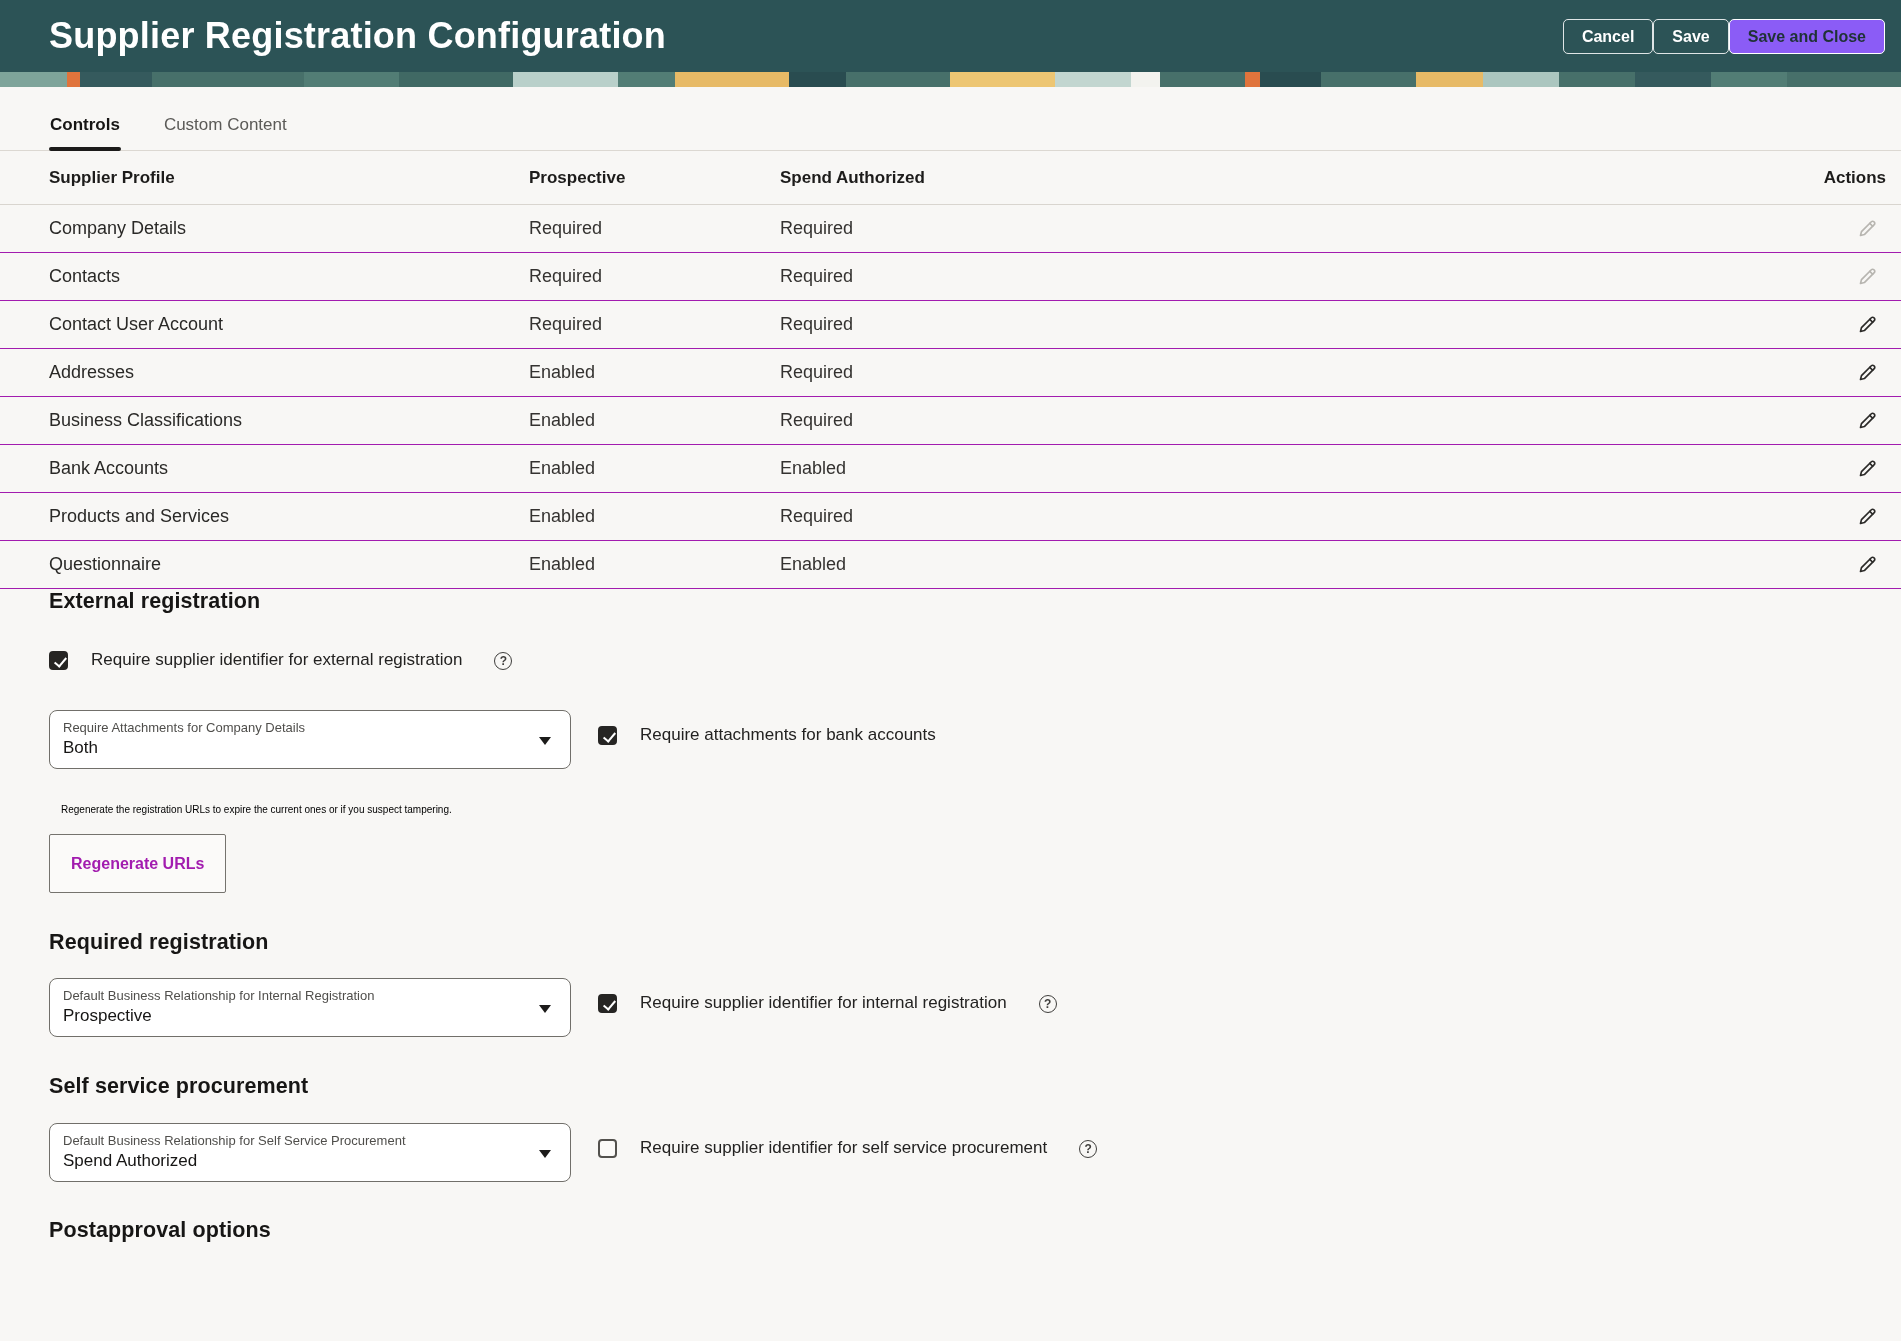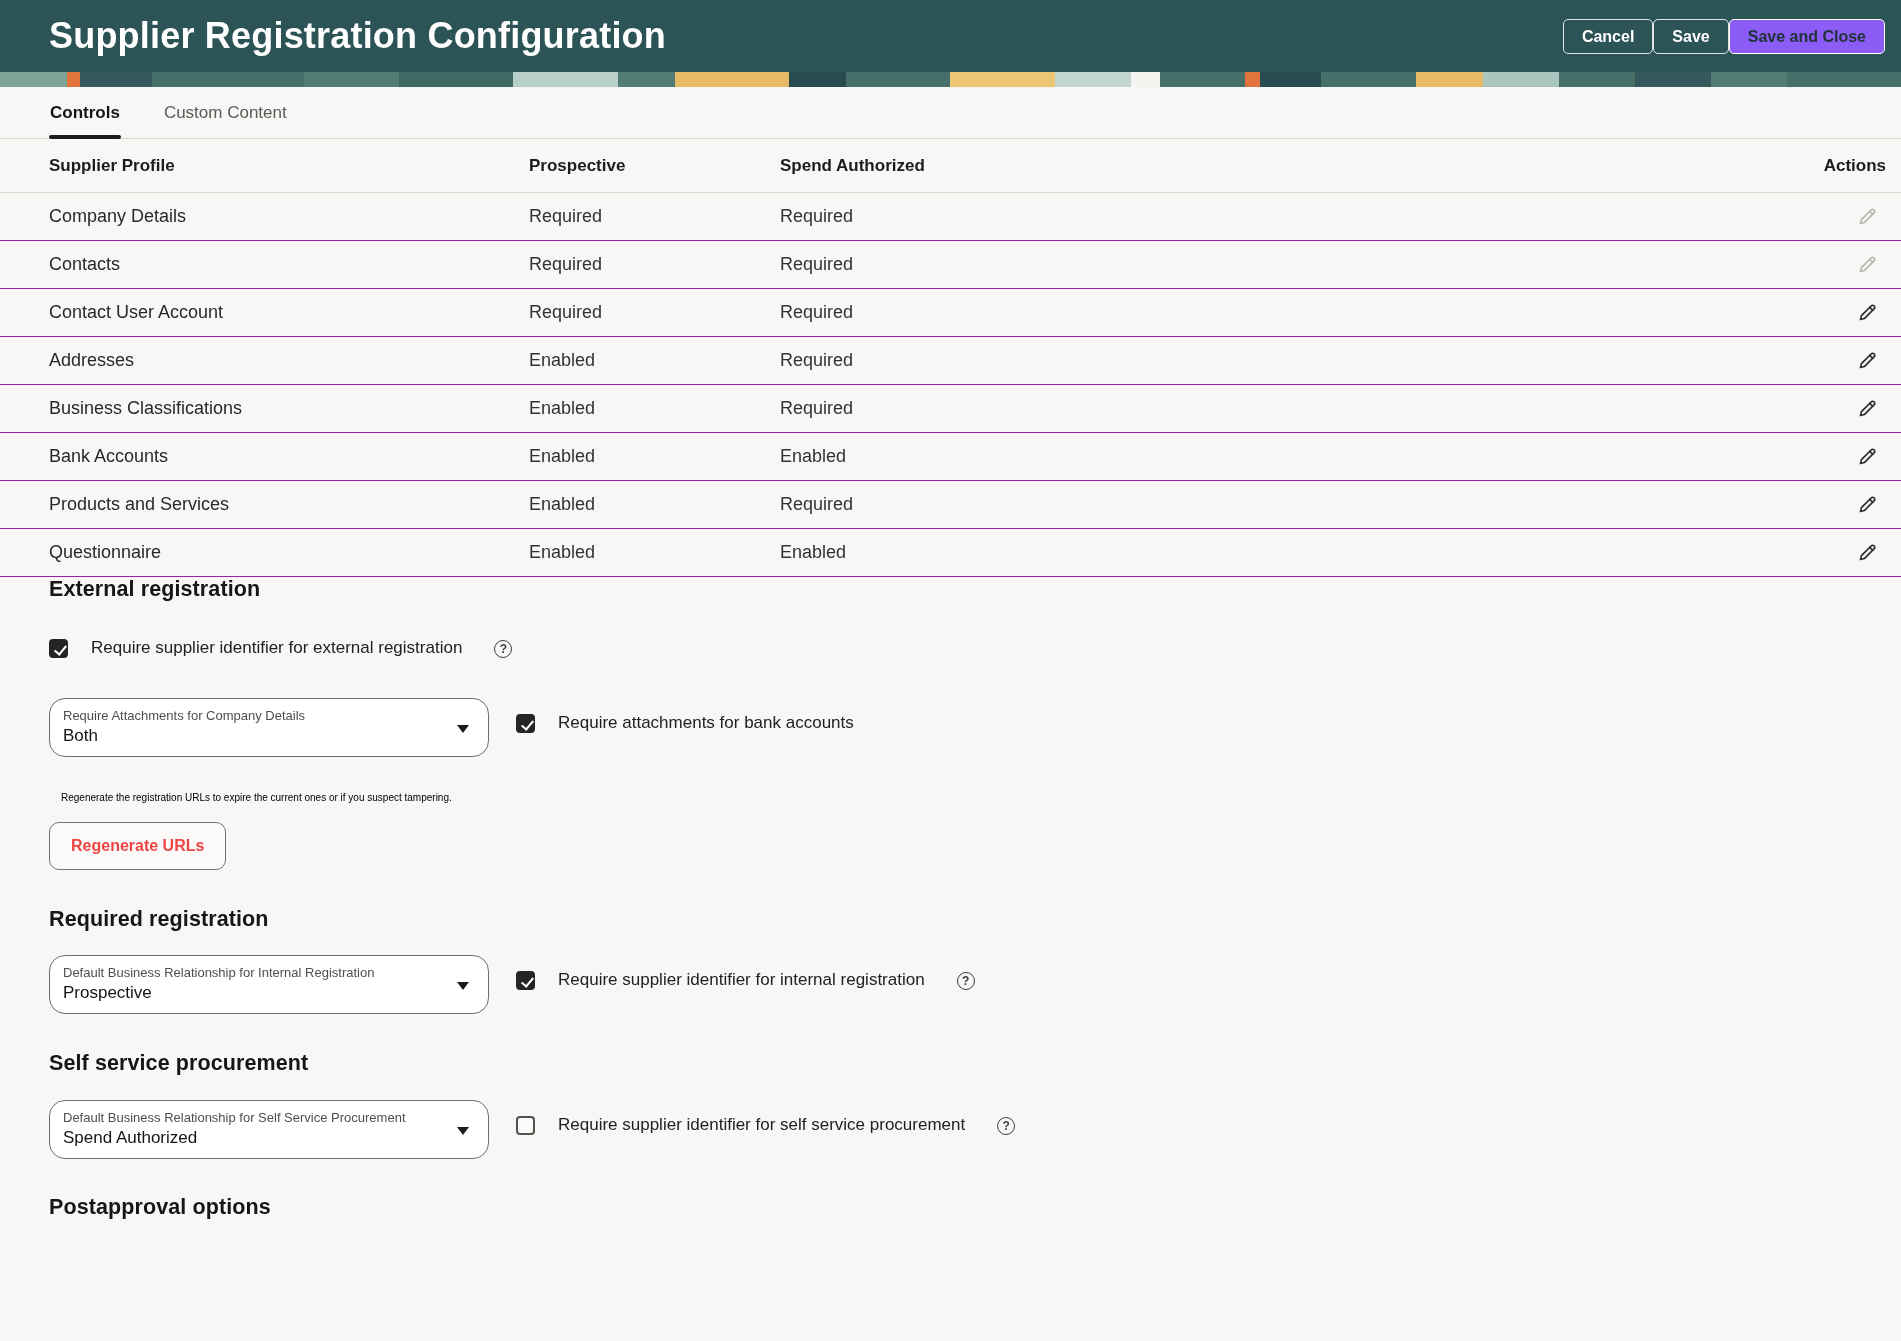--- a/index.html
+++ b/index.html
@@ -32,21 +32,21 @@
       #47706a 44.5%,#47706a 50%,#edc673 50%,#edc673 55.5%,
       #c2d6d0 55.5%,#c2d6d0 59.5%,#f3f3ef 59.5%,#f3f3ef 61%,
       #47706a 61%,#47706a 65.5%,#e0743c 65.5%,#e0743c 66.3%,
       #294c50 66.3%,#294c50 69.5%,#47706a 69.5%,#47706a 74.5%,
       #e7ba66 74.5%,#e7ba66 78%,#abc6bf 78%,#abc6bf 82%,
       #47706a 82%,#47706a 86%,#355a5d 86%,#355a5d 90%,
       #527d75 90%,#527d75 94%,#47706a 94%,#47706a 100%);
   }
   
   .tab-bar{
-    display:flex;gap:42px;padding:0 49px;height:52px;
+    display:flex;gap:42px;padding:0 49px;height:64px;
     align-items:flex-end;border-bottom:1px solid #dcd8d2;box-sizing:border-box;
   }
   .tab{font-size:17px;color:#5b5a57;padding:0 1px 15px;cursor:pointer;position:relative}
   .tab.active{color:#161514;font-weight:700}
   .tab.active::after{content:"";position:absolute;left:0;right:0;bottom:-1px;height:4px;
     background:#1c1b1a;border-radius:2px}
   
   .grid-row{display:grid;grid-template-columns:480px 251px 1fr 92px;
     align-items:center;padding:0 15px 0 49px;box-sizing:border-box}
   .table-header{height:54px;border-bottom:1px solid #d9d5cf;font-weight:700;font-size:17px;color:#1d1c1b}
@@ -65,36 +65,36 @@
   .cb{width:19px;height:19px;border-radius:4px;flex:none;box-sizing:border-box;
     position:relative;cursor:pointer;border:2px solid #53514d;background:#fbfaf8}
   .cb.checked{background:var(--checkbox-fill,#262523);border-color:var(--checkbox-fill,#262523)}
   .cb.checked::after{content:"";position:absolute;left:5.5px;top:1.5px;width:5px;height:10px;
     border:solid #fff;border-width:0 2.5px 2.5px 0;transform:rotate(40deg)}
   .help{width:18px;height:18px;border:1.5px solid #3f3e3c;border-radius:50%;
     display:inline-flex;align-items:center;justify-content:center;
     font-size:12px;font-weight:700;color:#3f3e3c;margin-left:9px;box-sizing:border-box;flex:none}
   .select-row{display:flex;align-items:center}
   .select-box{
-    width:440px;height:59px;box-sizing:border-box;background:#ffffff;
-    border:1px solid #716f6a;border-radius:16px;position:relative;
+    width:522px;height:59px;box-sizing:border-box;background:#ffffff;
+    border:1px solid #716f6a;border-radius:8px;position:relative;
     padding:9px 44px 0 13px;cursor:pointer;
   }
   .select-box .flabel{display:block;font-size:13px;color:#4f4e4b;margin-bottom:3px;
     white-space:nowrap;overflow:hidden}
   .select-box .fvalue{display:block;font-size:17px;color:#161514}
   .select-box .caret{position:absolute;right:19px;top:50%;margin-top:-3px;width:0;height:0;
     border-left:6.5px solid transparent;border-right:6.5px solid transparent;
     border-top:8px solid #1c1b1a}
   .select-row .check-row{margin-left:27px;margin-top:-9px}
   .hint{font-size:10px;color:#000000;margin:12px}
   .btn-outline{
-    font-family:"Liberation Sans",sans-serif;font-size:16px;font-weight:700;color:#ef4444;
-    background:#fbfaf9;border:1px solid #75736e;border-radius:10px;
-    height:48px;padding:0 21px;cursor:pointer;
+    font-family:"Liberation Sans",sans-serif;font-size:16px;font-weight:700;color:#a21caf;
+    background:#fbfaf9;border:1px solid #75736e;border-radius:2px;
+    height:59px;padding:0 21px;cursor:pointer;
   }
 </style>
 </head>
 <body>
 
 <div class="app-header">
   <div class="app-title">Supplier Registration Configuration</div>
   <div class="header-actions">
     <button class="btn btn-ghost" type="button">Cancel</button>
     <button class="btn btn-ghost" type="button">Save</button>

